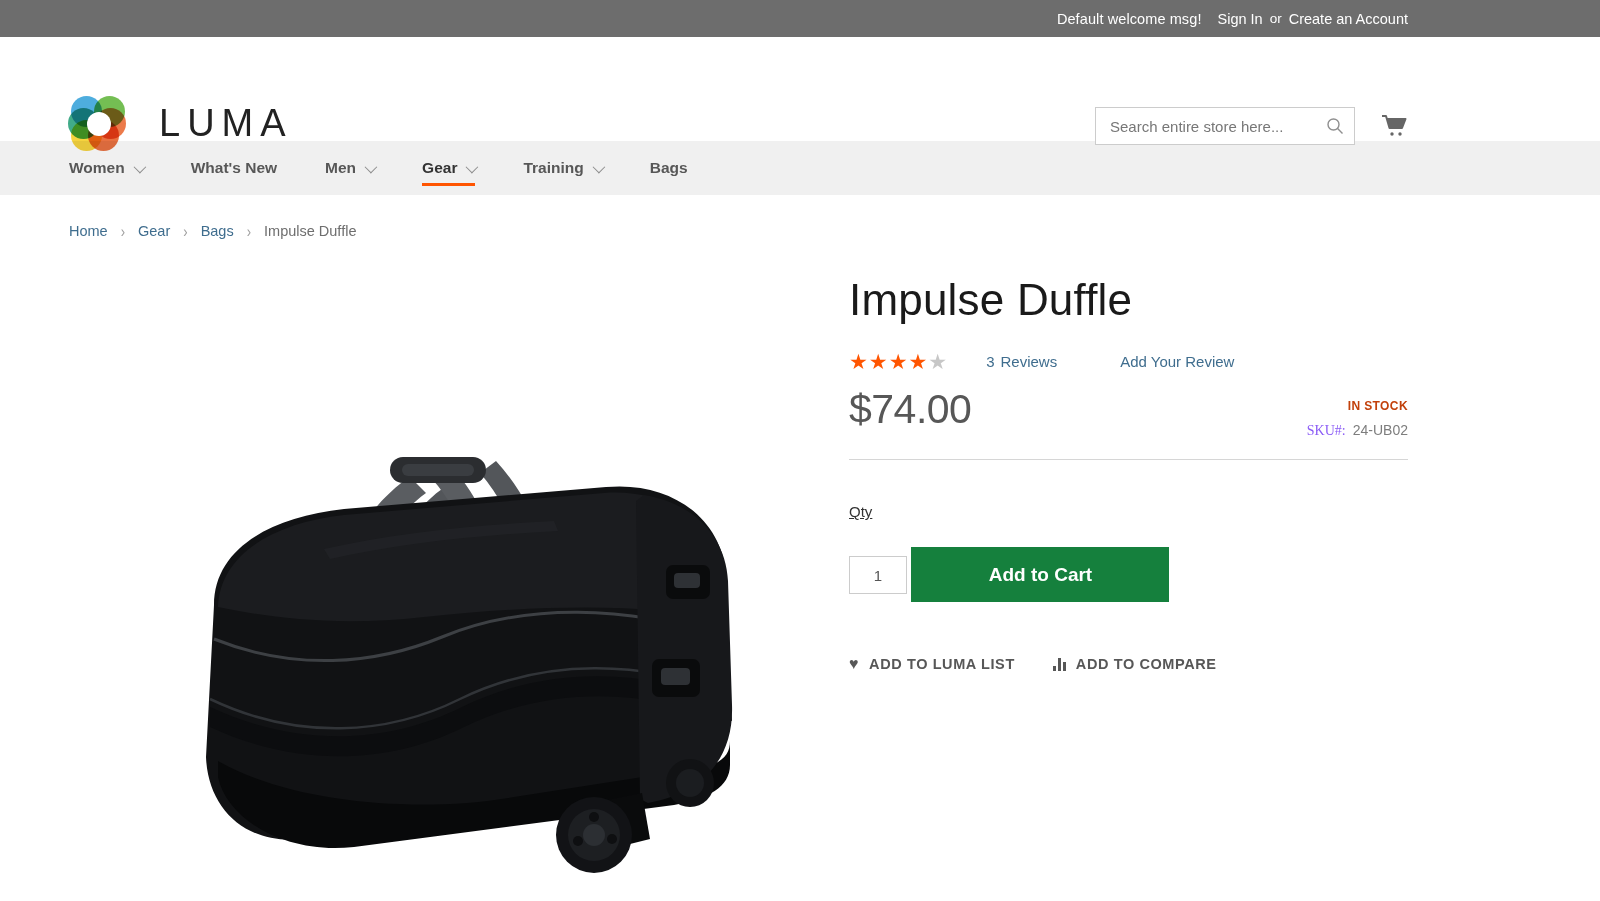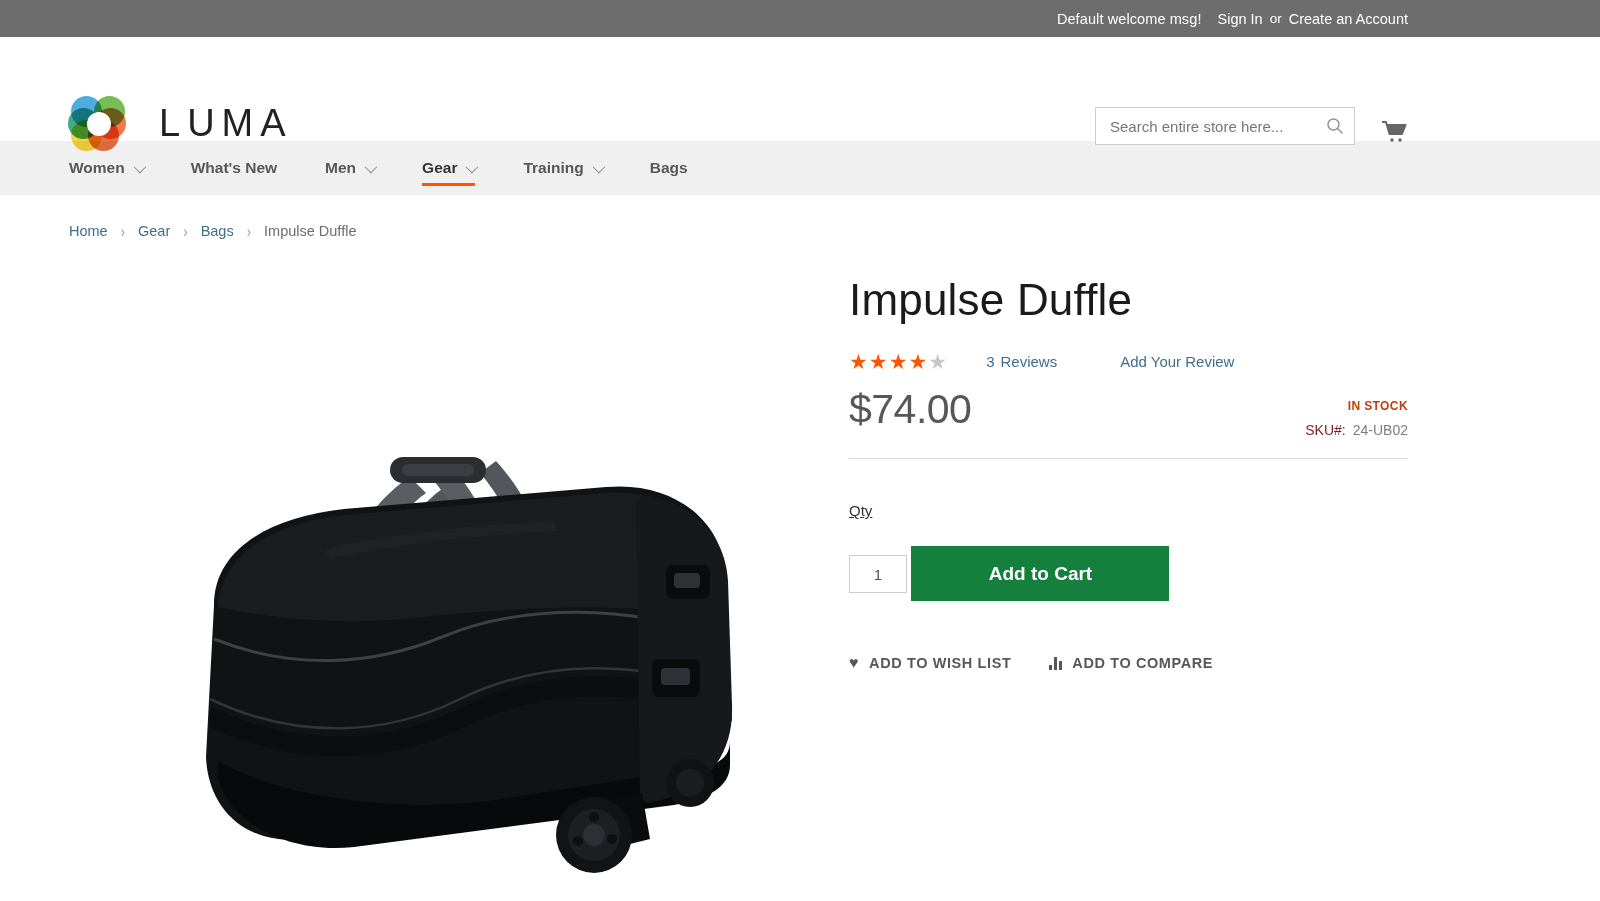--- a/index.html
+++ b/index.html
@@ -53,21 +53,21 @@
     width: 24px; height: 24px; border-radius: 50%;
     background: #ffffff; z-index: 5;
   }
   .logo-text {
     font-size: 38px; letter-spacing: 7px; color: #222222;
     font-weight: 400;
   }
 
   .header-right {
     position: absolute; right: 192px; top: 70px;
-    display: flex; align-items: flex-end; gap: 26px;
+    display: flex; align-items: center; gap: 26px;
   }
   .search-box {
     width: 260px; height: 38px;
     border: 1px solid #cccccc; background: #ffffff;
     display: flex; align-items: center; padding: 0 10px 0 14px;
   }
   .search-box input {
     flex: 1; border: 0; outline: 0; background: transparent;
     font-family: "Liberation Sans", sans-serif;
     font-size: 15px; color: #575757;
@@ -150,21 +150,21 @@
     padding-bottom: 20px;
     gap: 8px;
   }
   .price { font-size: 41px; font-weight: 400; color: #575757; letter-spacing: -.5px; }
   .stock-wrap { text-align: right; padding-top: 13px; }
   .stock {
     font-size: 12px; font-weight: 700; color: #c2410c;
     letter-spacing: .4px;
   }
   .sku { margin-top: 9px; font-size: 14px; color: #7d7d7d; }
-  .sku b { font-weight: 400; color: #7f1d1d; }
+  .sku b { font-weight: 400; color: #8b5cf6; font-family: Liberation Serif, serif; }
   .sku .val { margin-left: 7px; color: #7d7d7d; }
 
   .qty-label { margin-top: 43px; font-size: 15px; color: #333333; text-decoration: underline; }
   .qty-input {
     margin-top: 13px;
     width: 58px; height: 38px;
     border: 1px solid #cccccc; background: #ffffff;
     text-align: center; font-size: 15px; color: #555555;
     font-family: "Liberation Sans", sans-serif;
     outline: none;
@@ -356,21 +356,21 @@
     </div>
 
     <div class="qty-label">Qty</div>
     <input class="qty-input" type="text" value="1" style="">
 
     <button class="add-to-cart">Add to Cart</button>
 
     <div class="secondary-links">
       <a href="#" class="slink">
         <span class="heart-icon">♥</span>
-        <span>ADD TO WISH LIST</span>
+        <span>ADD TO LUMA LIST</span>
       </a>
       <a href="#" class="slink">
         <span class="compare-icon">
           <span class="b1"></span>
             <span class="b2"></span>
             <span class="b3"></span>
         </span>
         <span>ADD TO COMPARE</span>
       </a>
     </div>

